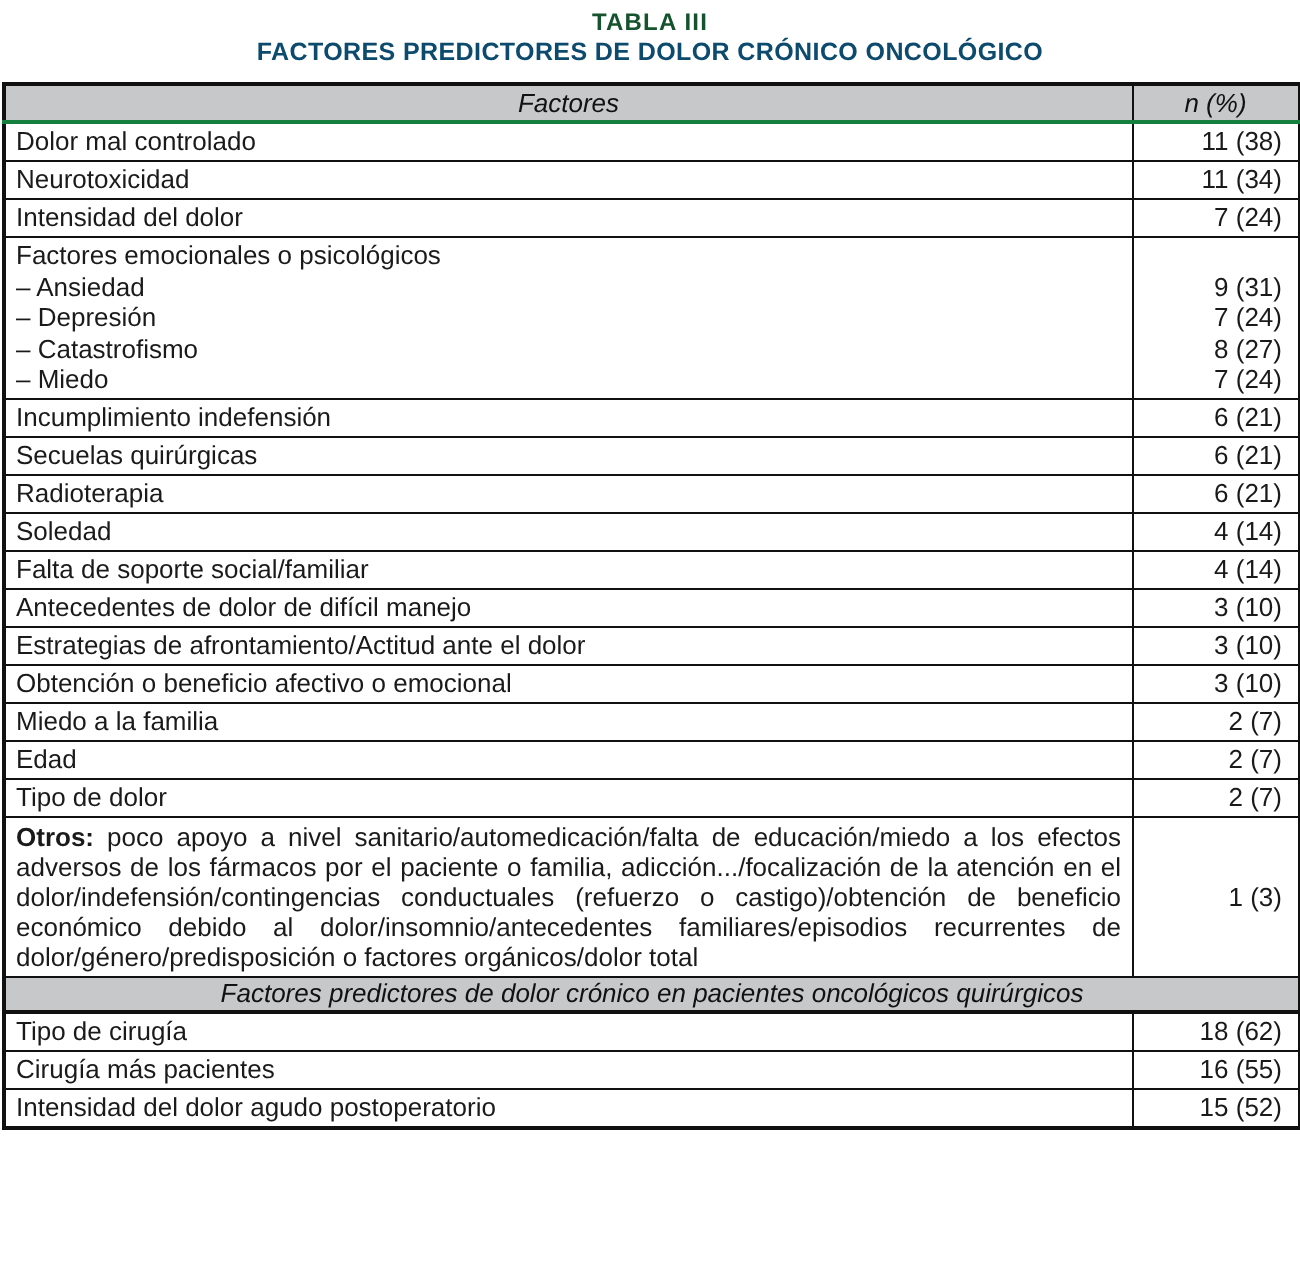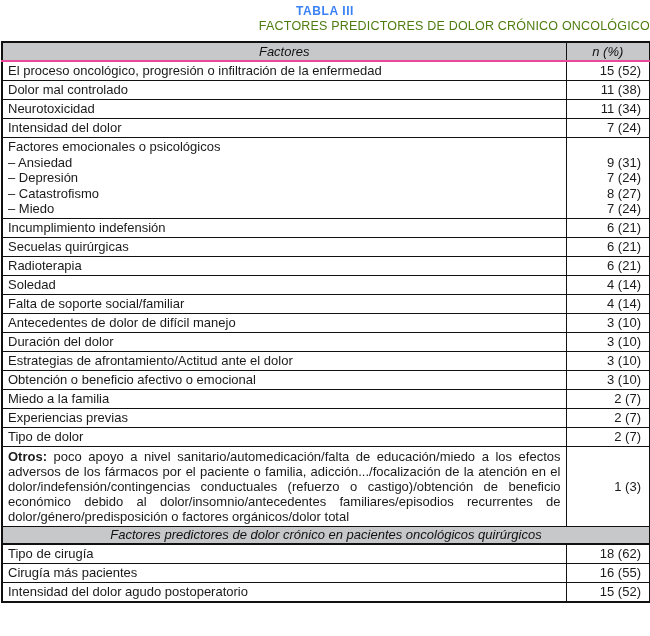--- a/index.html
+++ b/index.html
@@ -3,45 +3,45 @@
 <meta charset="utf-8">
 <style>
   html, body { margin:0; padding:0; }
   body {
     width:650px; height:636px; background:#ffffff; overflow:hidden;
     font-family:"Liberation Sans", sans-serif; color:#1a1a1a;
     -webkit-font-smoothing:antialiased;
   }
   .titleblock { text-align:center; padding-top:4px; }
   .kicker {
-    font-size:12px; font-weight:bold; letter-spacing:0.6px; color:#3b82f6;
+    font-size:12px; font-weight:bold; letter-spacing:0.6px; color:#14532d;
   }
   .heading {
-    font-size:12.5px; font-weight:normal; letter-spacing:0.2px; color:#4d7c0f;
-    margin-top:1px; margin-bottom:8px;text-align:right;
+    font-size:12.5px; font-weight:bold; letter-spacing:0.2px; color:#0c4a6e;
+    margin-top:1px; margin-bottom:8px;
   }
   table.main {
     border-collapse:collapse; table-layout:fixed;
     width:648px; margin:0 1px;
     border:2px solid #111;
   }
   col.c-factor { width:564px; }
   col.c-value  { width:84px; }
   th, td {
     border:1px solid #111;
     font-size:13px;
     vertical-align:top;
     overflow:hidden;
   }
   thead th {
     background:#c7c8ca;
     font-style:italic; font-weight:normal;
     text-align:center; color:#111;
     height:17px; line-height:17px;
-    border-bottom:2px solid #ec4899;
+    border-bottom:2px solid #15803d;
     padding:0;
   }
   td.label-cell { padding:1px 4px 1px 5px; line-height:15px; }
   td.value-cell { padding:1px 8px 1px 2px; line-height:15px; text-align:right; white-space:nowrap; }
   tr.simple-row td { height:16px; }
   .line { height:15.5px; line-height:15.5px; white-space:nowrap; }
   td.para {
     text-align:justify; line-height:15px; padding:2px 5px 2px 5px;
   }
   td.para b { font-weight:bold; }
@@ -67,24 +67,20 @@
     <col class="c-factor">
     <col class="c-value">
   </colgroup>
   <thead>
     <tr>
       <th>Factores</th>
       <th>n (%)</th>
     </tr>
   </thead>
   <tbody>
-      <tr class="simple-row">
-        <td class="label-cell">El proceso oncológico, progresión o infiltración de la enfermedad</td>
-        <td class="value-cell">15 (52)</td>
-      </tr>
       <tr class="simple-row">
         <td class="label-cell">Dolor mal controlado</td>
         <td class="value-cell">11 (38)</td>
       </tr>
       <tr class="simple-row">
         <td class="label-cell">Neurotoxicidad</td>
         <td class="value-cell">11 (34)</td>
       </tr>
       <tr class="simple-row">
         <td class="label-cell">Intensidad del dolor</td>
@@ -124,37 +120,33 @@
       </tr>
       <tr class="simple-row">
         <td class="label-cell">Falta de soporte social/familiar</td>
         <td class="value-cell">4 (14)</td>
       </tr>
       <tr class="simple-row">
         <td class="label-cell">Antecedentes de dolor de difícil manejo</td>
         <td class="value-cell">3 (10)</td>
       </tr>
       <tr class="simple-row">
-        <td class="label-cell">Duración del dolor</td>
-        <td class="value-cell">3 (10)</td>
-      </tr>
-      <tr class="simple-row">
         <td class="label-cell">Estrategias de afrontamiento/Actitud ante el dolor</td>
         <td class="value-cell">3 (10)</td>
       </tr>
       <tr class="simple-row">
         <td class="label-cell">Obtención o beneficio afectivo o emocional</td>
         <td class="value-cell">3 (10)</td>
       </tr>
       <tr class="simple-row">
         <td class="label-cell">Miedo a la familia</td>
         <td class="value-cell">2 (7)</td>
       </tr>
       <tr class="simple-row">
-        <td class="label-cell">Experiencias previas</td>
+        <td class="label-cell">Edad</td>
         <td class="value-cell">2 (7)</td>
       </tr>
       <tr class="simple-row">
         <td class="label-cell">Tipo de dolor</td>
         <td class="value-cell">2 (7)</td>
       </tr>
       <tr class="paragraph-row">
         <td class="label-cell para"><b>Otros:</b> poco apoyo a nivel sanitario/automedicación/falta de educación/miedo a los efectos adversos de los fármacos por el paciente o familia, adicción.../focalización de la atención en el dolor/indefensión/contingencias conductuales (refuerzo o castigo)/obtención de beneficio económico debido al dolor/insomnio/antecedentes familiares/episodios recurrentes de dolor/género/predisposición o factores orgánicos/dolor total</td>
         <td class="value-cell middle">1 (3)</td>
       </tr>

